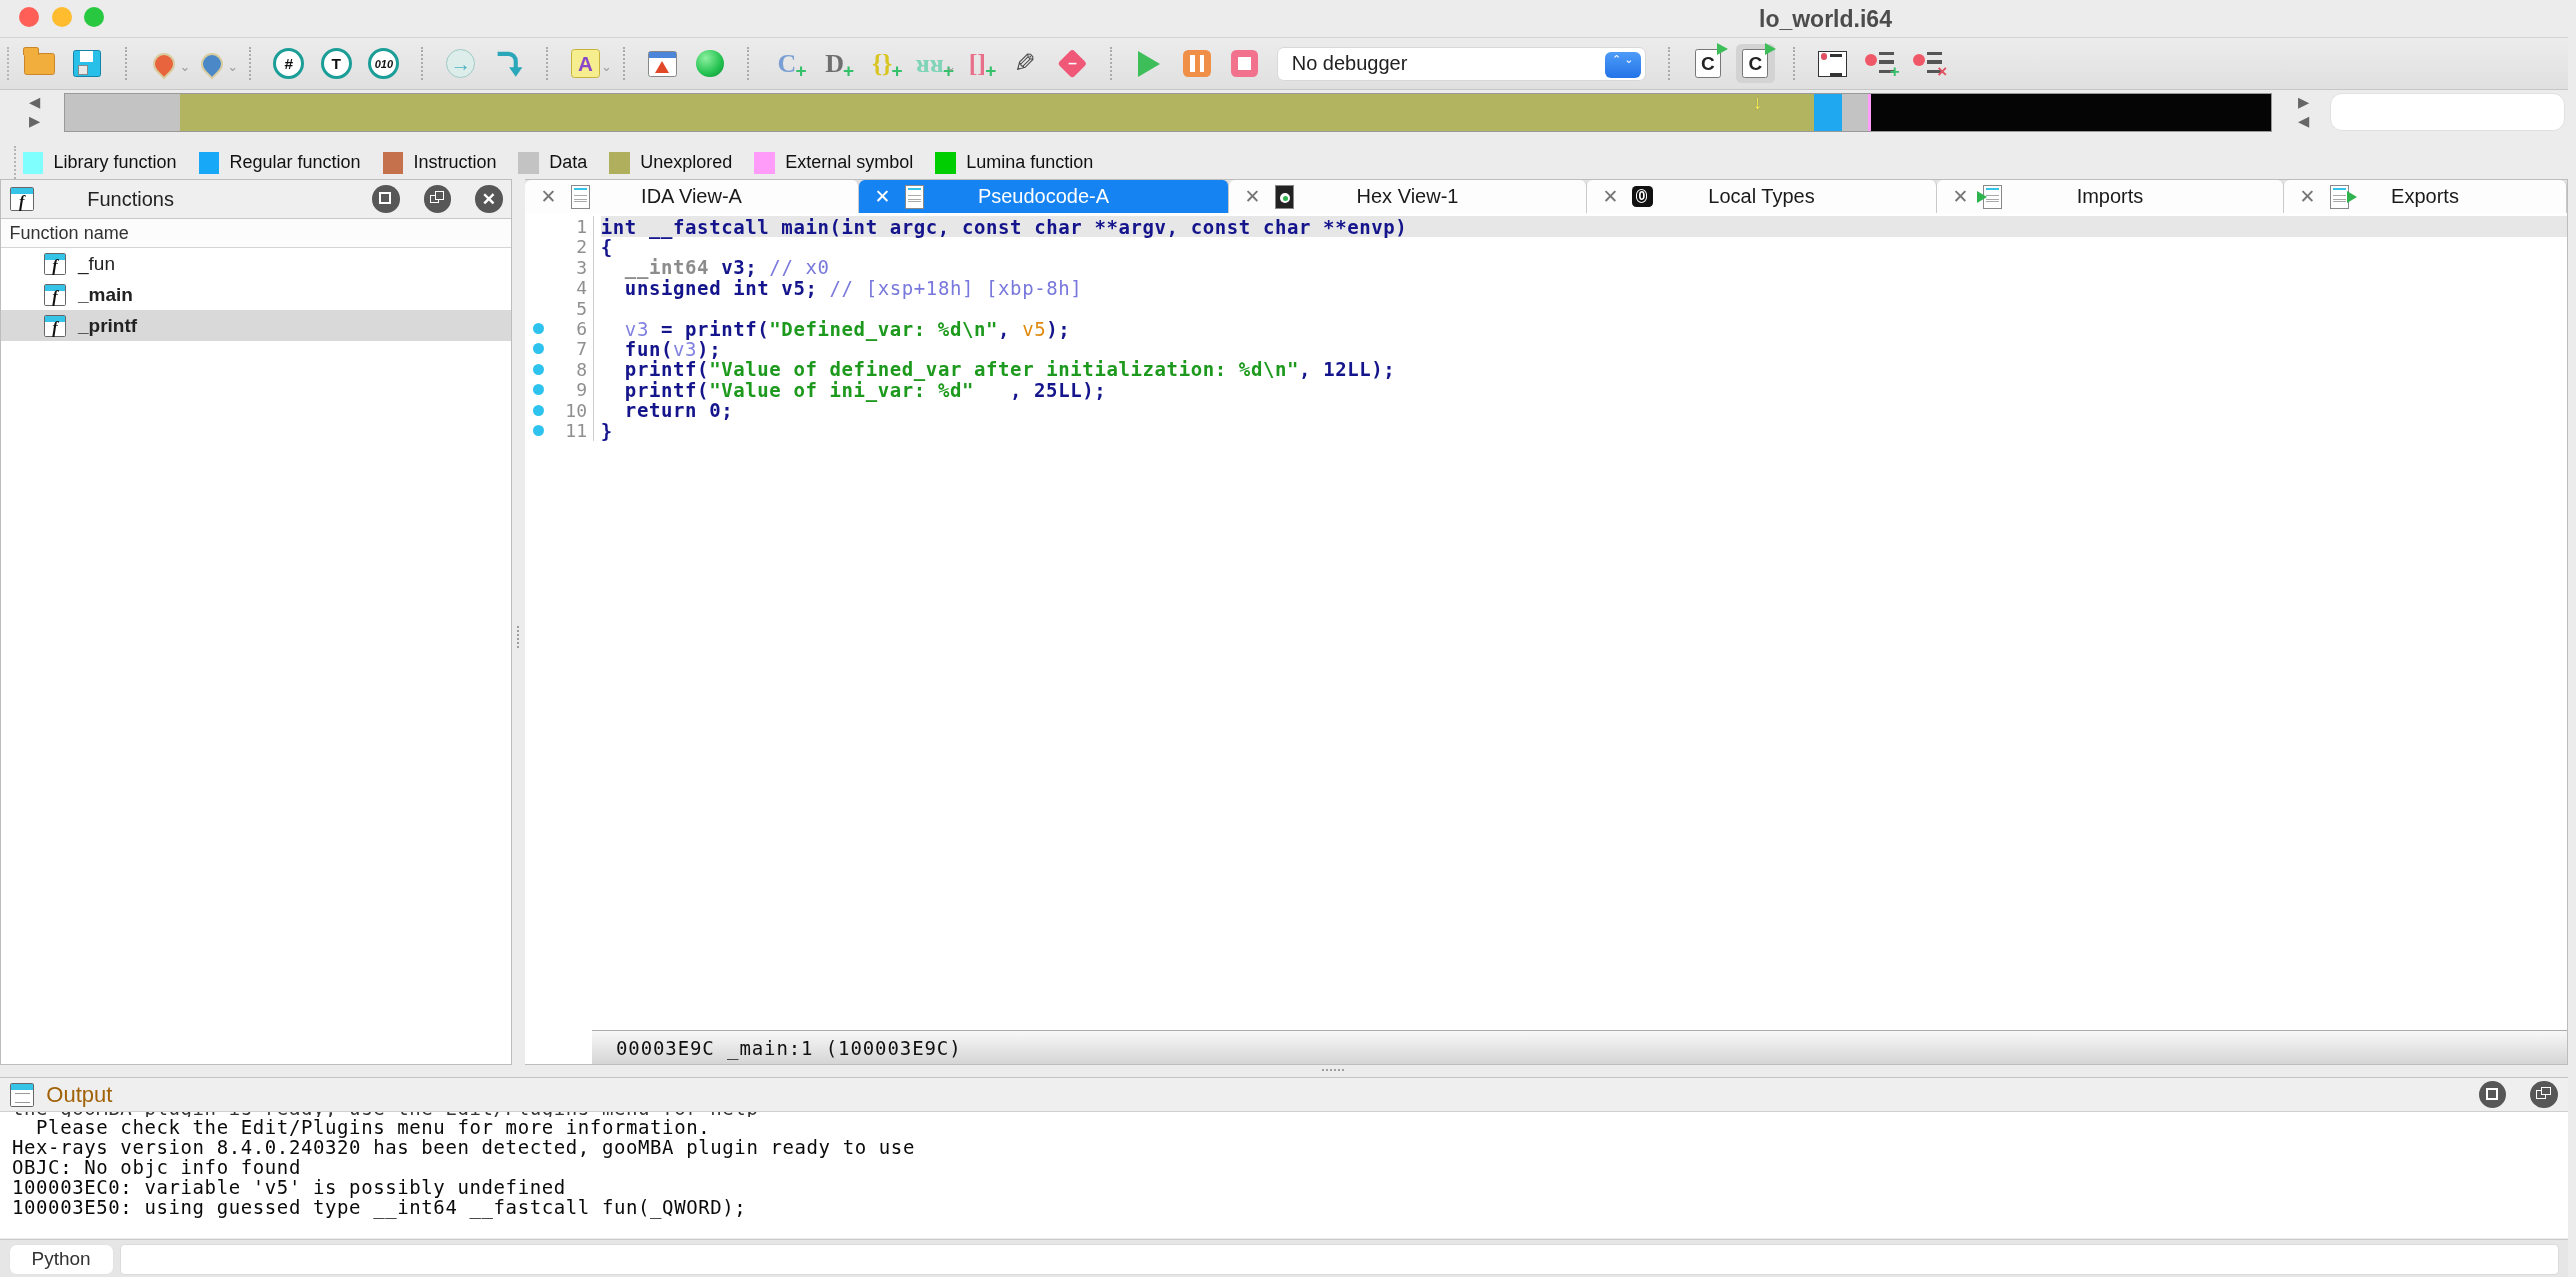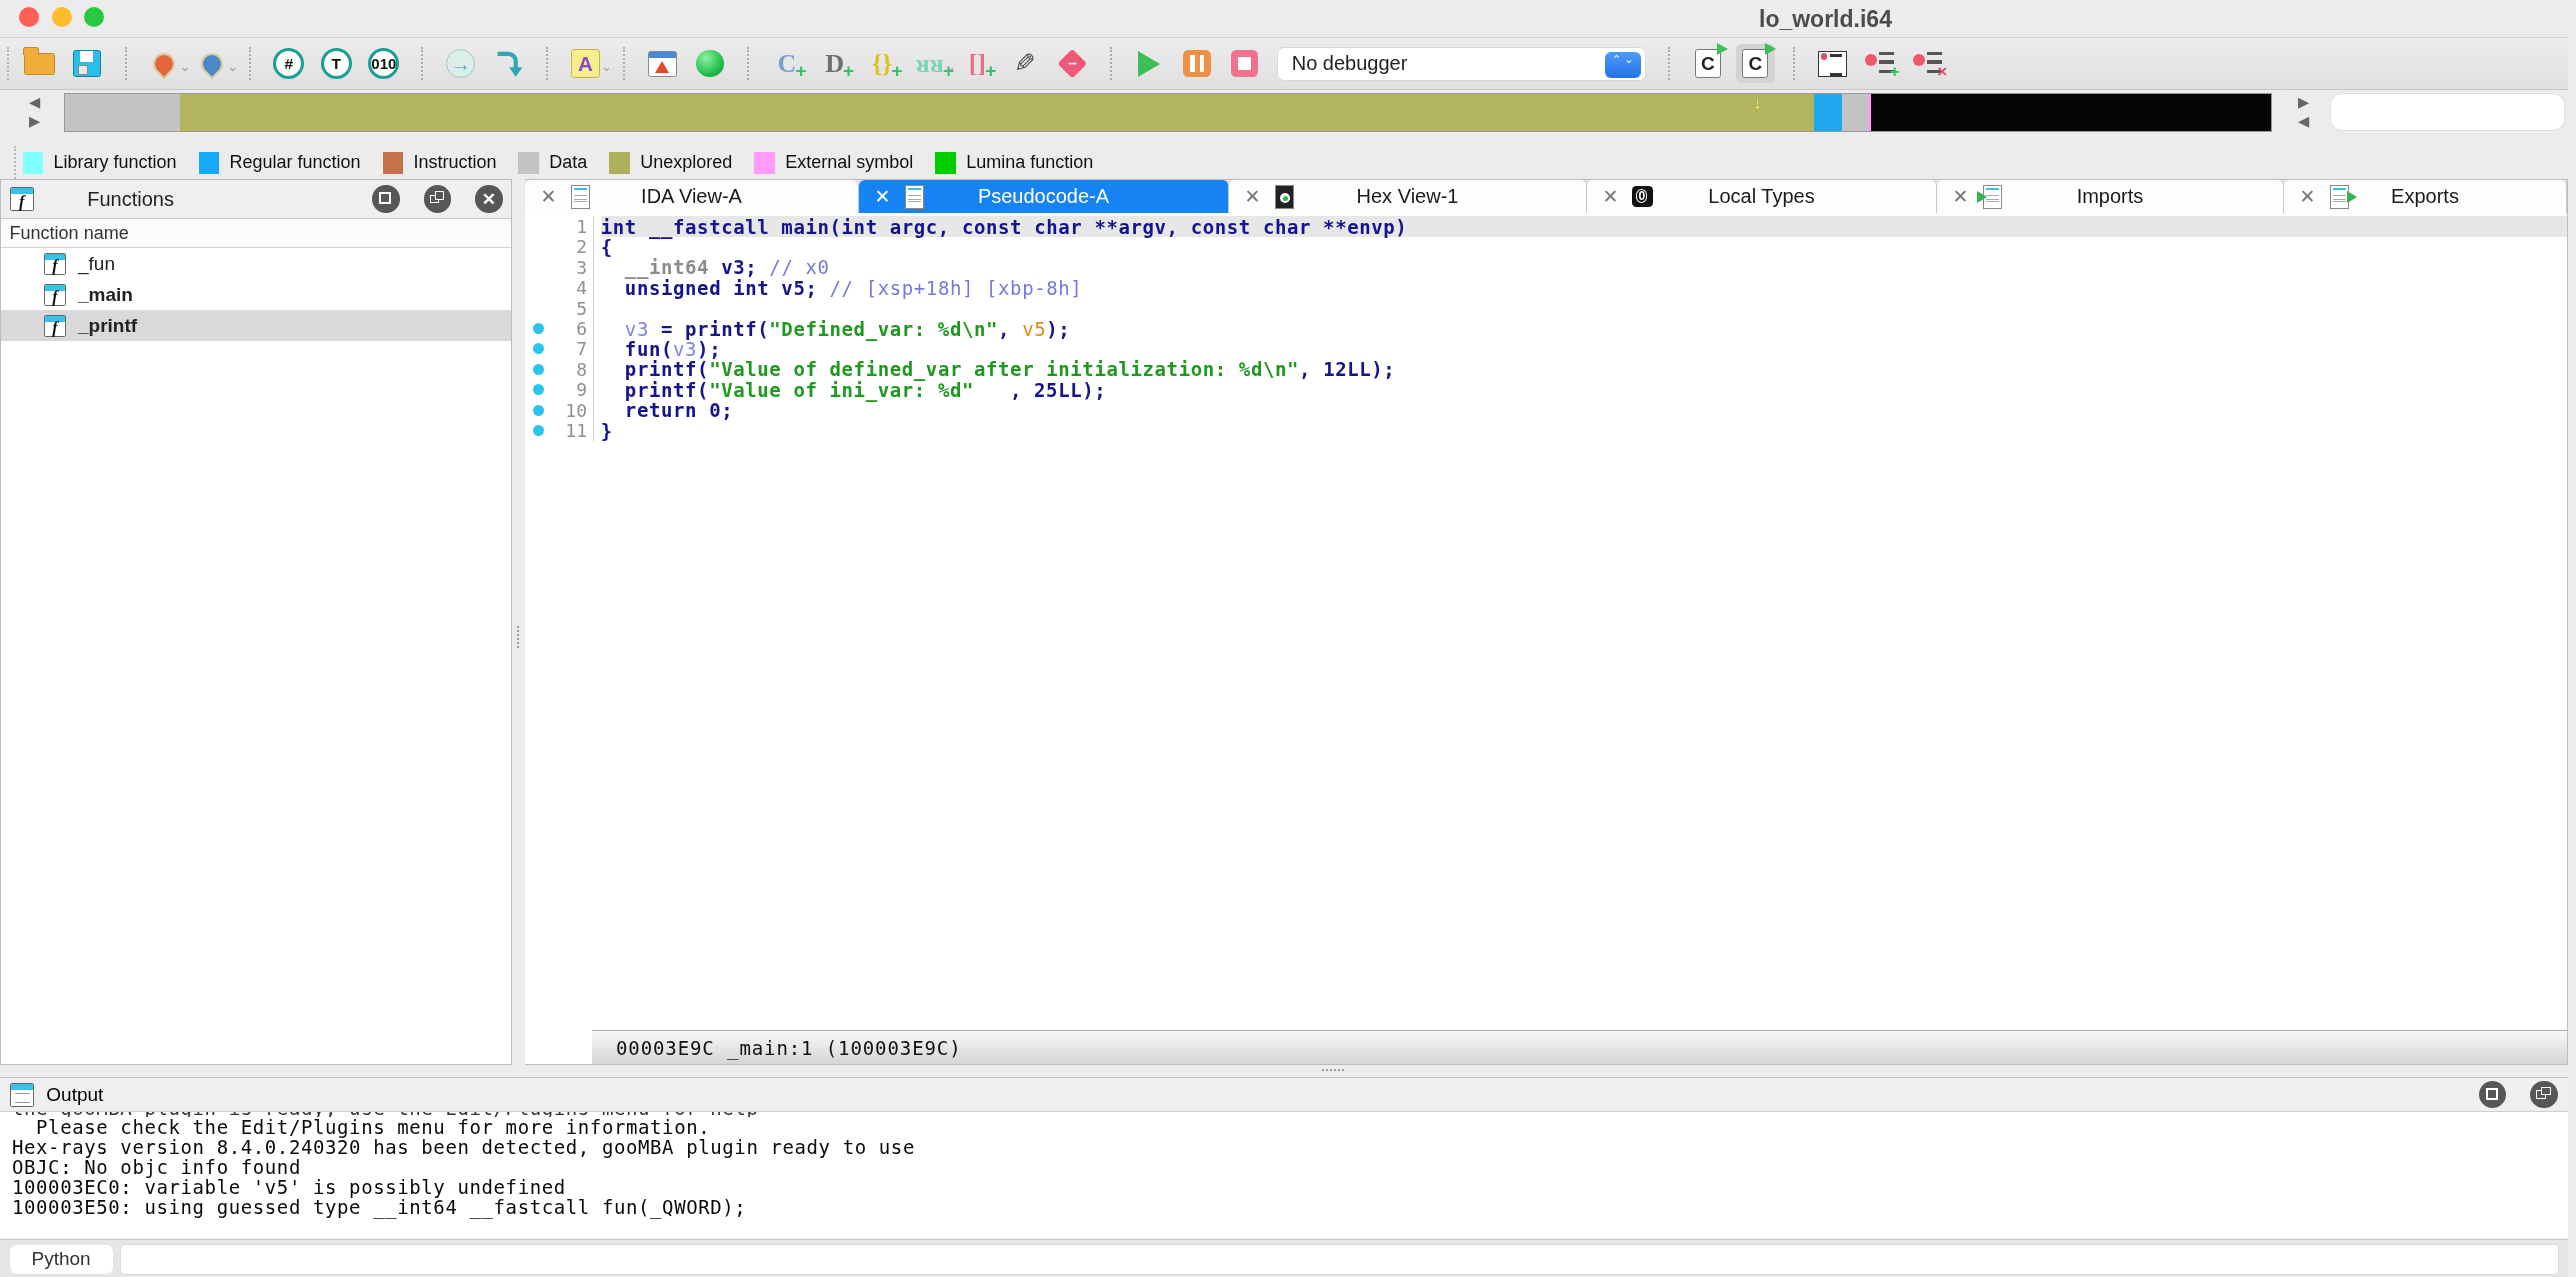--- a/index.html
+++ b/index.html
@@ -26,21 +26,21 @@
   .i-folder { width:31px; height:22px; background:#F2AE3C; border:1.7px solid #C9872A; border-radius:2.6px; position:relative; }
   .i-folder:before { content:""; position:absolute; left:-1.7px; top:-6.9px; width:13.7px; height:6.9px; background:#F2AE3C; border:1.7px solid #C9872A; border-bottom:none; border-radius:2.6px 2.6px 0 0; }
   .i-save { width:27.5px; height:27.5px; background:#28C0E8; border:1.7px solid #1583A8; border-radius:2.6px; position:relative; }
   .i-save:before { content:""; position:absolute; left:5.2px; top:0; width:13.7px; height:11px; background:#FFF; }
   .i-save:after  { content:""; position:absolute; left:3.4px; bottom:1.7px; width:8.6px; height:7.7px; background:#E8E8E8; border:0.9px solid #888; }
   .i-pin { width:22px; height:22px; border-radius:50% 50% 50% 0; transform:rotate(-45deg); border:2.6px solid #D9CDA0; }
   .pin-back { background:#E8643C; }
   .pin-fwd { background:#4A88C8; }
   .i-ring { width:31px; height:31px; border-radius:50%; border:3.4px solid #1B9E98; background:#FFF;
             display:flex; align-items:center; justify-content:center; font-weight:bold; color:#111; font-size:15.5px; }
-  .i-ring.small { font-size:15px; letter-spacing:0; }
+  .i-ring.small { font-size:11px; letter-spacing:0;font-style:italic; }
   .i-circle-arrow { width:29px; height:29px; border-radius:50%; background:#DDEDEA; border:1.7px solid #9FC9C4;
             display:flex; align-items:center; justify-content:center; color:#49B2C4; font-size:20.6px; font-weight:bold; }
   .i-abox { width:29px; height:29px; background:#F6EE8E; border:1.7px solid #C7B33C; border-radius:3.4px;
             display:flex; align-items:center; justify-content:center; color:#8A46C8; font-size:20.6px; font-weight:bold; }
   .i-wintri { width:29px; height:26px; background:#FFF; border:1.7px solid #888; border-radius:2.6px; position:relative; }
   .i-wintri:before { content:""; position:absolute; left:0; top:0; right:0; height:6px; background:#4B86D8; }
   .i-wintri:after { content:""; position:absolute; left:6px; bottom:2.6px; border-left:7.7px solid transparent; border-right:7.7px solid transparent; border-bottom:12px solid #E04828; }
   .i-sphere { width:27.5px; height:27.5px; border-radius:50%; background:radial-gradient(circle at 35% 30%, #8CF0A0, #22C14E 60%, #0E8A32); }
   .i-letter { position:relative; font-weight:bold; font-size:26px; font-family:"Liberation Serif", serif; }
   .i-letter .plus { position:absolute; right:-10.3px; bottom:-3.4px; color:#35C06A; font-size:19px; font-family:"Liberation Sans",sans-serif; }
@@ -139,21 +139,21 @@
   .gut-border { width:6.9px; border-right:1.7px solid #D0D0D0; height:100%; margin-right:6.9px; }
   .code-text { flex:1; white-space:pre; font-family:"DejaVu Sans Mono",monospace; font-size:19px; font-weight:bold; letter-spacing:0.6px; height:100%; display:flex; align-items:center; }
   .code-line.hl .code-text { background:#E7E7E7; }
   #code-status { height:34px; background:linear-gradient(#F8F8F8,#D5D5D5); border-top:0.9px solid #ABABAB; display:flex; align-items:center; padding-left:24px; margin-left:67px; font-size:19px; color:#111; letter-spacing:0.9px; }
 
   
   #h-splitter { position:absolute; top:1065px; left:0; right:0; height:12px; background:#ECECEC; }
   #h-splitter .dots { position:absolute; left:1322px; top:4.3px; width:22px; border-top:2.6px dotted #9E9E9E; }
   #output-pane { position:absolute; top:1077px; left:0; right:0; height:161px; background:#FFF; border-top:0.9px solid #C2C2C2; }
   #out-header { height:34px; background:#EFEFEF; border-bottom:0.9px solid #CFCFCF; display:flex; align-items:center; padding:0 10.3px; }
-  #out-title { font-size:19px; color:#000000; flex:1; }
+  #out-title { font-size:22px; color:#a16207; flex:1; }
   #out-body { padding:0 12px; overflow:hidden; height:125px; font-size:19px; letter-spacing:0.6px; line-height:20px; color:#0A0A0A; white-space:pre; }
   #out-body .partial { margin-top:-13.7px; height:19px; overflow:hidden; color:#333; }
 
   
   #bottombar { position:absolute; bottom:0; left:0; right:0; height:39px; background:#E6E6E6; border-top:0.9px solid #CACACA; display:flex; align-items:center; padding:0 8.6px; }
   #python-btn { width:105px; height:31px; background:#FFF; border:0.9px solid #E2E2E2; border-radius:7.7px; display:flex; align-items:center; justify-content:center; font-size:19px; color:#333; }
   #python-input { flex:1; height:31px; margin-left:6.9px; background:#FFF; border:0.9px solid #DADADA; border-radius:4.3px; font-size:19px; padding:0 8.6px; font-family:"DejaVu Sans Mono",monospace; }
 </style>
 </head>
 <body>

